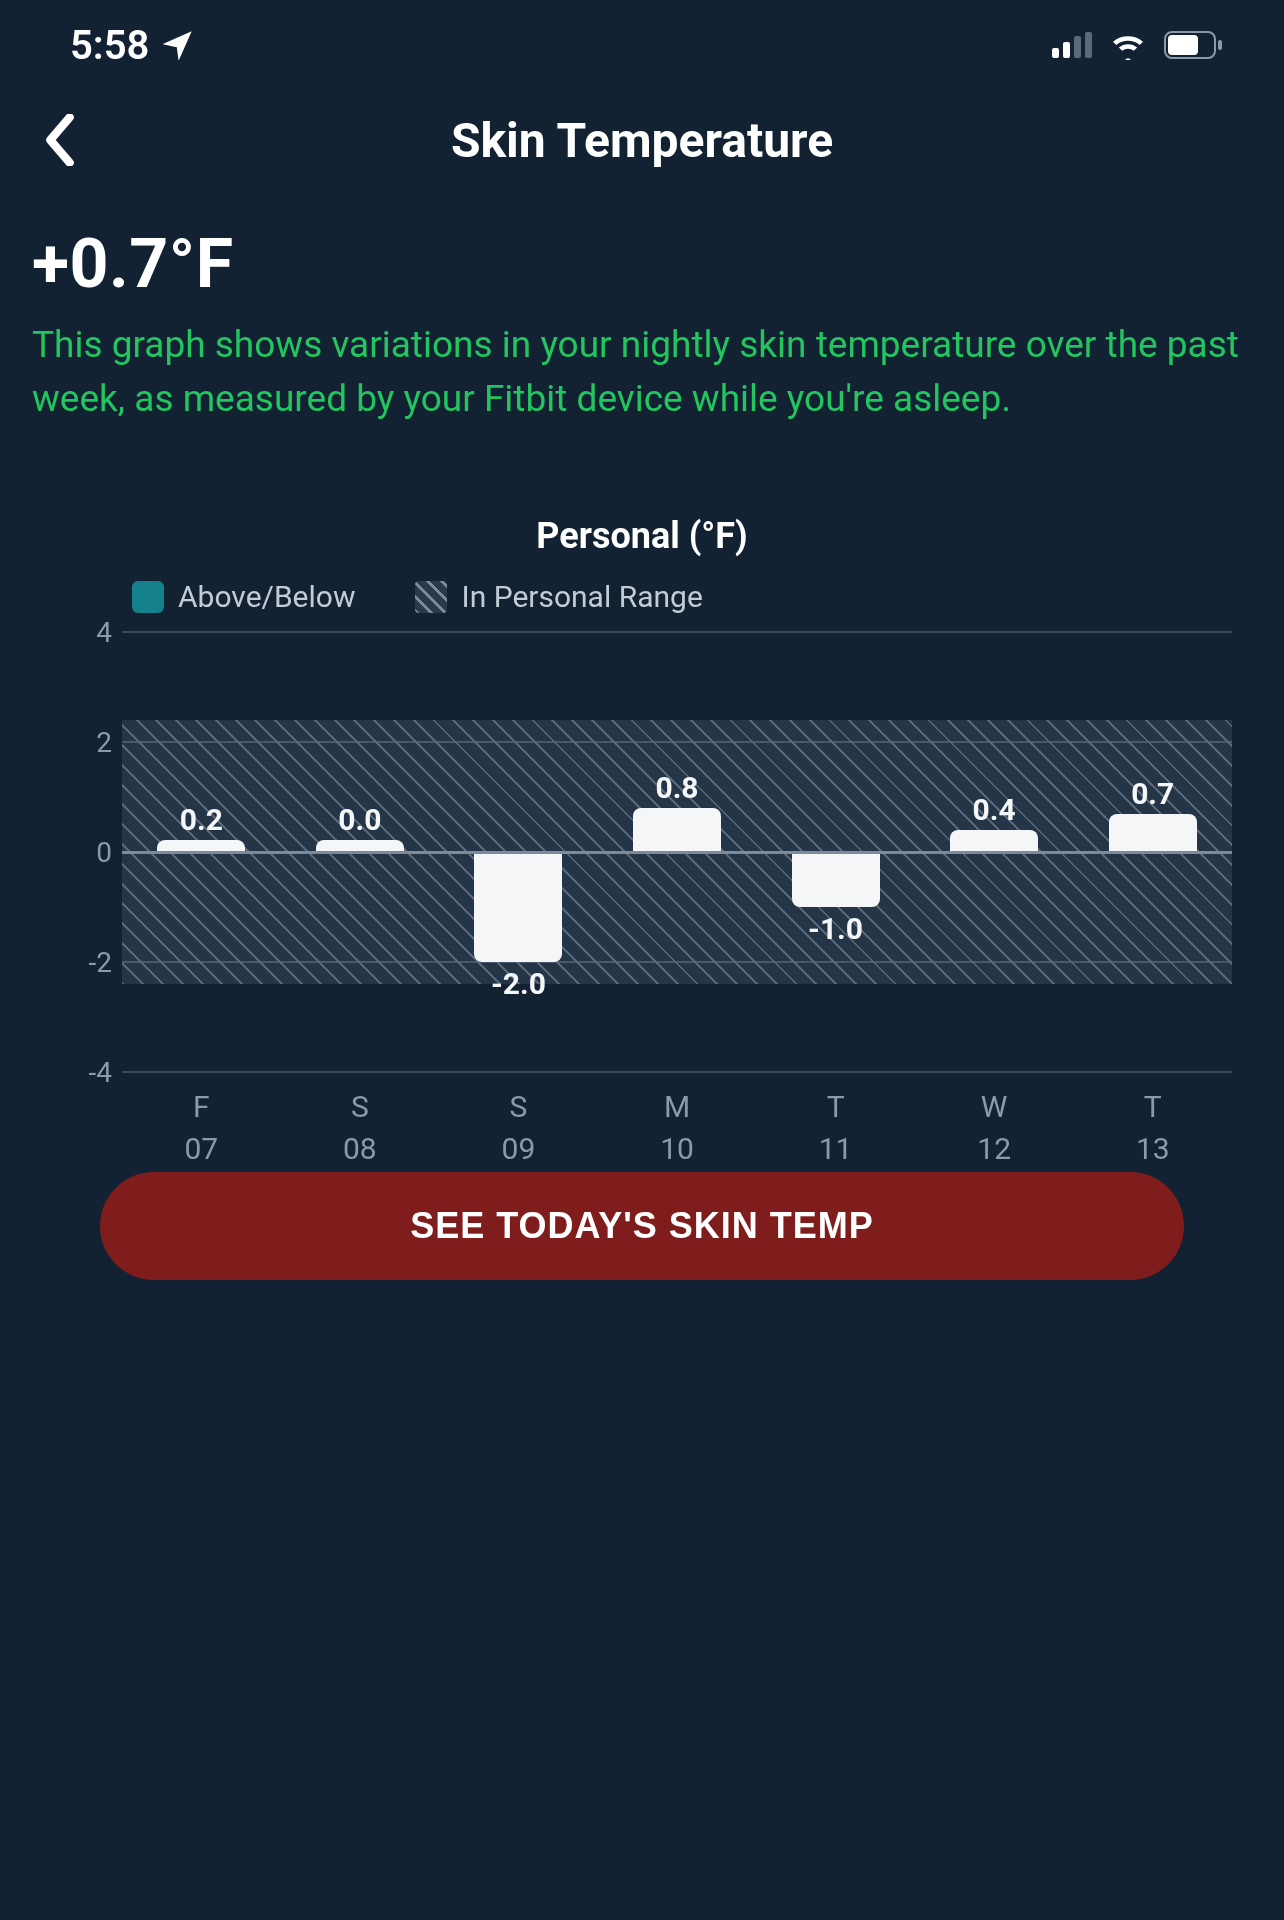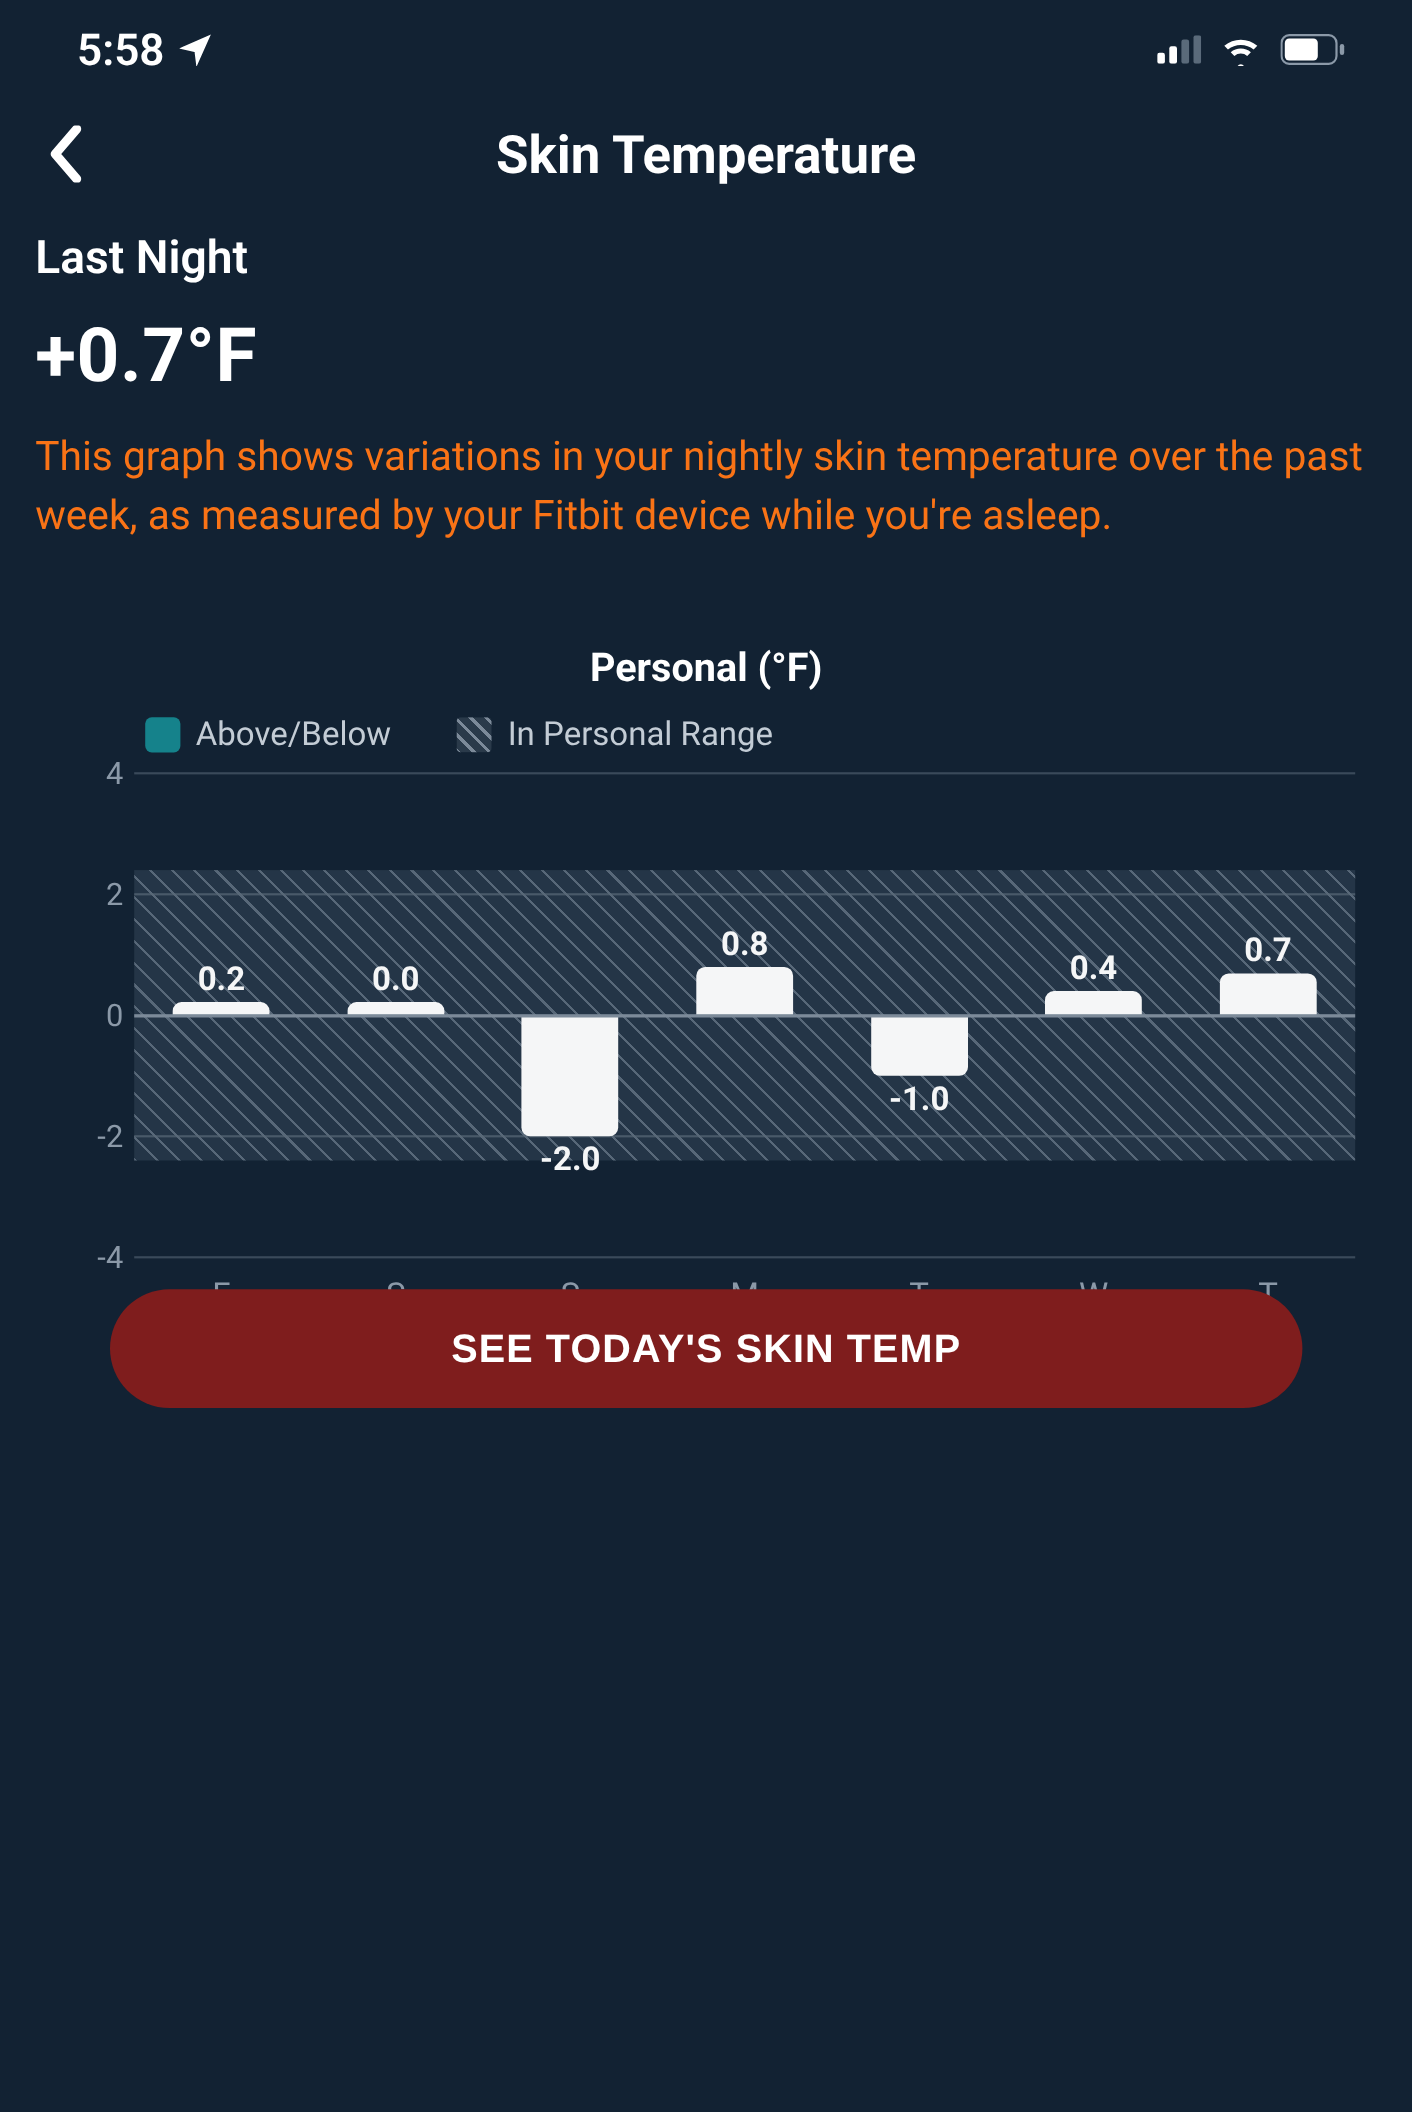--- a/index.html
+++ b/index.html
@@ -53,22 +53,22 @@
     }
     .main-value {
       font-size: 68px;
       font-weight: 700;
       margin-top: 24px;
       letter-spacing: 0.5px;
     }
     .description {
       font-size: 37px;
       line-height: 1.45;
-      color: #f97316;
-      margin-top: 26px;
+      color: #22c55e;
+      margin-top: 14px;
       max-width: 1210px;
     }
     .chart-wrap {
       margin-top: 90px;
       padding: 0 0 0 0;
     }
     .chart-title {
       text-align: center;
       font-size: 36px;
       font-weight: 700;
@@ -245,21 +245,20 @@
   <div class="header">
     <div class="back-btn">
       <svg width="36" height="52" viewBox="0 0 20 32">
         <path d="M16 2 L4 16 L16 30" fill="none" stroke="#ffffff" stroke-width="5" stroke-linecap="round" stroke-linejoin="round"></path>
       </svg>
     </div>
     <h1 class="page-title">Skin Temperature</h1>
   </div>
 
   <div class="content">
-    <div class="sub-heading">Last Night</div>
     <div class="main-value">+0.7°F</div>
     <p class="description">This graph shows variations in your nightly skin temperature over the past week, as measured by your Fitbit device while you're asleep.</p>
 
     <div class="chart-wrap">
       <div class="chart-title">Personal (°F)</div>
       <div class="legend">
         <div class="legend-item">
           <span class="swatch-solid"></span>
           <span>Above/Below</span>
         </div>

